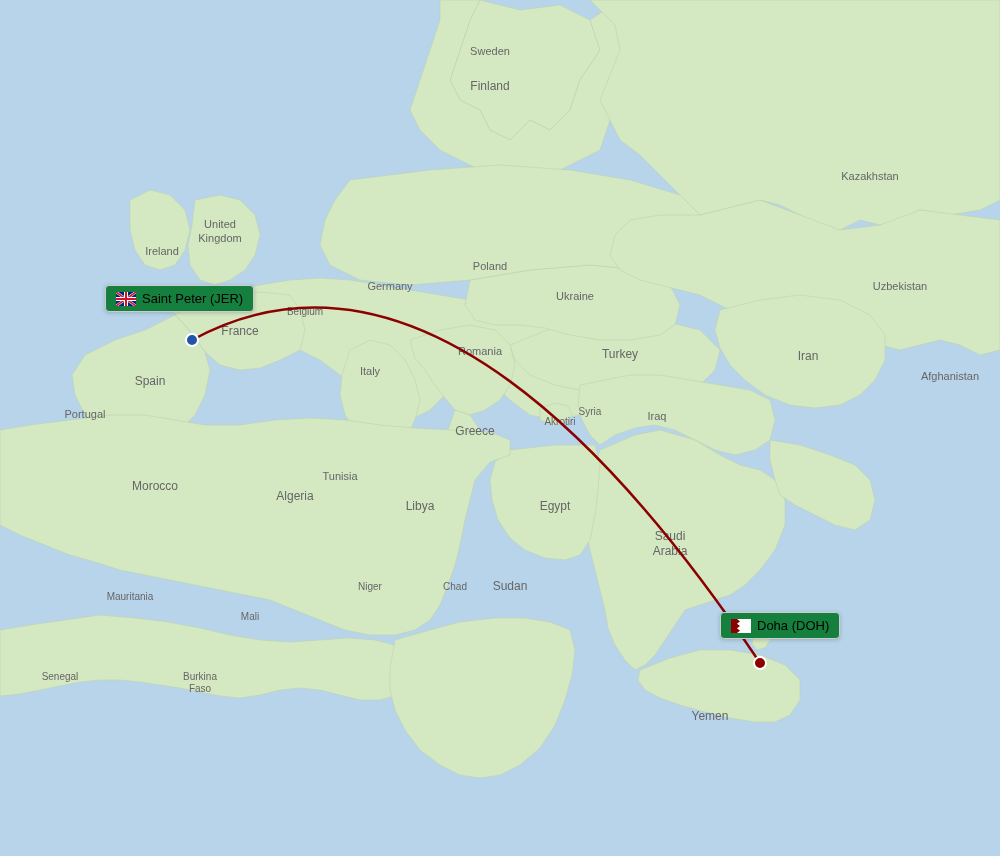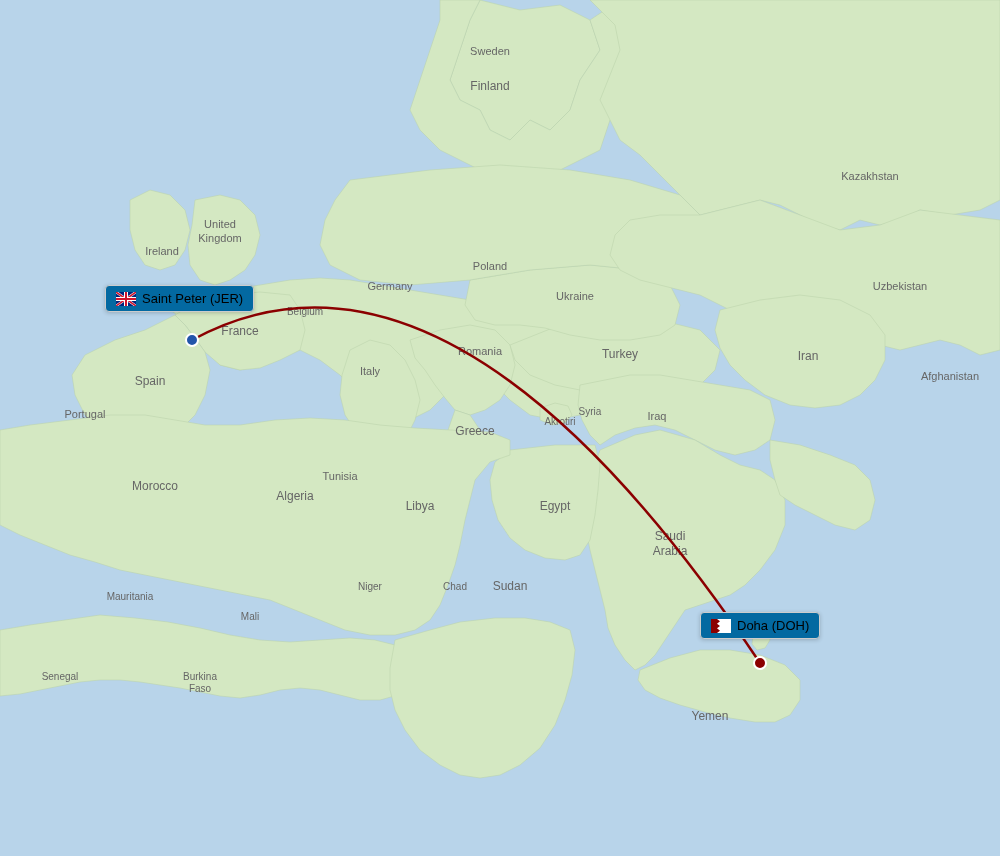--- a/index.html
+++ b/index.html
@@ -14,41 +14,41 @@
 
     
     #map-svg {
       position: absolute;
       top: 0; left: 0;
       width: 100%; height: 100%;
     }
 
     .location-label {
       position: absolute;
-      background: #0369a1;
+      background: #15803d;
       border: 1px solid #ccc;
       border-radius: 4px;
       padding: 5px 10px;
       font-size: 13px;
       font-weight: 500;
       white-space: nowrap;
       display: flex;
       align-items: center;
       gap: 6px;
       box-shadow: 0 1px 4px rgba(0,0,0,0.2);
       z-index: 10;
     }
 
     #label-jer {
       left: 105px;
       top: 285px;
     }
 
     #label-doh {
-      left: 700px;
+      left: 720px;
       top: 612px;
     }
   </style>
 </head>
 <body>
 
 <div id="map-container">
   <svg id="map-svg" viewBox="0 0 1000 856" xmlns="http://www.w3.org/2000/svg">
 
     <rect width="1000" height="856" fill="#b8d4ea"></rect>

